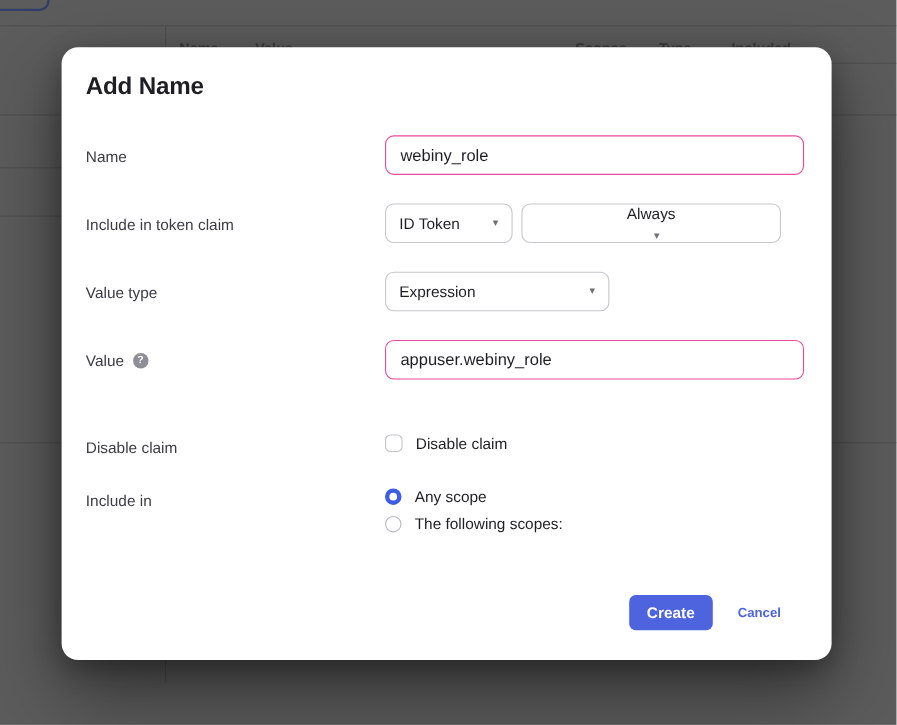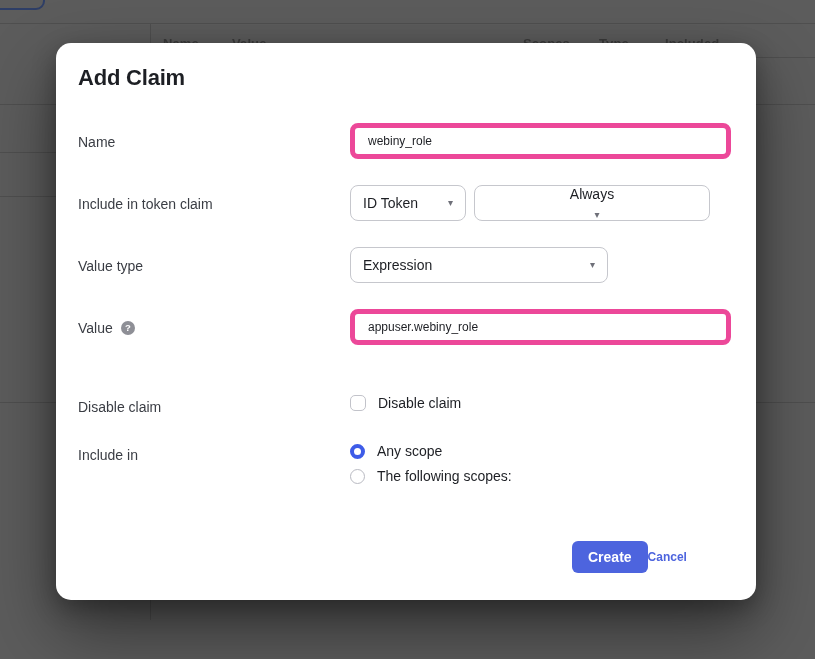--- a/index.html
+++ b/index.html
@@ -57,34 +57,34 @@
 
   .r-name{top:80px;}
   .r-token{top:142px;}
   .r-vtype{top:204px;}
   .r-value{top:266px;}
   .r-disable{top:352px;}
   .r-include{top:400px;}
   .r-disable .lbl,.r-include .lbl{padding-top:3px;}
 
   input.txt{
-    width:100%;height:36px;border:5px solid #ec4899;border-radius:8px;
-    padding:0 13px;font-size:12px;color:#1d1f24;outline:none;background:#fff;
+    width:100%;height:36px;border:1px solid #ec4899;border-radius:8px;
+    padding:0 13px;font-size:15px;color:#1d1f24;outline:none;background:#fff;
     font-family:"Liberation Sans", sans-serif;
   }
   .select{
     height:36px;border:1px solid #c6c7cd;border-radius:8px;background:#fff;
     display:flex;align-items:center;justify-content:space-between;
     padding:0 12px;font-size:14px;color:#1d1f24;cursor:pointer;
   }
   .select .caret{font-size:10px;color:#6f7079;margin-left:10px;line-height:1;}
   .select-group{display:flex;gap:8px;}
   .sel-idtoken{width:116px;}
   .sel-always{width:236px;flex-direction:column;}
-  .sel-expression{width:258px;}
+  .sel-expression{width:204px;}
 
   .help-icon{
     width:14px;height:14px;border-radius:50%;background:#8e8f96;color:#fff;
     font-size:9.5px;font-weight:700;display:inline-flex;align-items:center;
     justify-content:center;flex:0 0 auto;
   }
 
   .ref-link{
     display:flex;align-items:center;gap:7px;margin-top:7px;margin-left:9px;
     color:var(--link);font-size:14px;font-weight:500;cursor:pointer;text-decoration:none;
@@ -97,21 +97,21 @@
     width:16px;height:16px;border:1.5px solid #c2c3ca;border-radius:5px;background:#fff;flex:0 0 auto;
   }
   .radio{
     width:15px;height:15px;border-radius:50%;background:#fff;flex:0 0 auto;
     border:1.5px solid #b9bac2;
   }
   .radio.selected{border:4.5px solid var(--radio_selected);}
   .ctl-label{font-size:14px;color:#1d1f24;}
 
   .actions{
-    position:absolute;top:498px;left:516px;display:flex;align-items:center;
+    position:absolute;top:498px;left:516px;display:flex;align-items:center;gap:23px;
   }
   .btn-primary{
     height:32px;padding:0 16px;background:var(--accent);color:#fff;border:none;
     border-radius:6px;font-size:14px;font-weight:700;cursor:pointer;
     font-family:"Liberation Sans", sans-serif;
   }
   .btn-cancel{
     background:none;border:none;color:var(--accent);font-size:12px;font-weight:700;
     cursor:pointer;font-family:"Liberation Sans", sans-serif;padding:0;text-align:right;
   }
@@ -132,21 +132,21 @@
   </div>
   <div class="hline hl-header"></div>
   <div class="hline hl-r1"></div>
   <div class="hline hl-r2"></div>
   <div class="hline hl-r3"></div>
   <div class="hline hl-r4"></div>
 </div>
 
 <div class="modal">
 
-  <h1 class="modal-title">Add Claim</h1>
+  <h1 class="modal-title">Add Name</h1>
 
   <div class="row r-name">
     <div class="lbl">Name</div>
     <div class="field">
       <input class="txt" type="text" value="webiny_role" style="">
     </div>
   </div>
 
   <div class="row r-token">
     <div class="lbl">Include in token claim</div>

